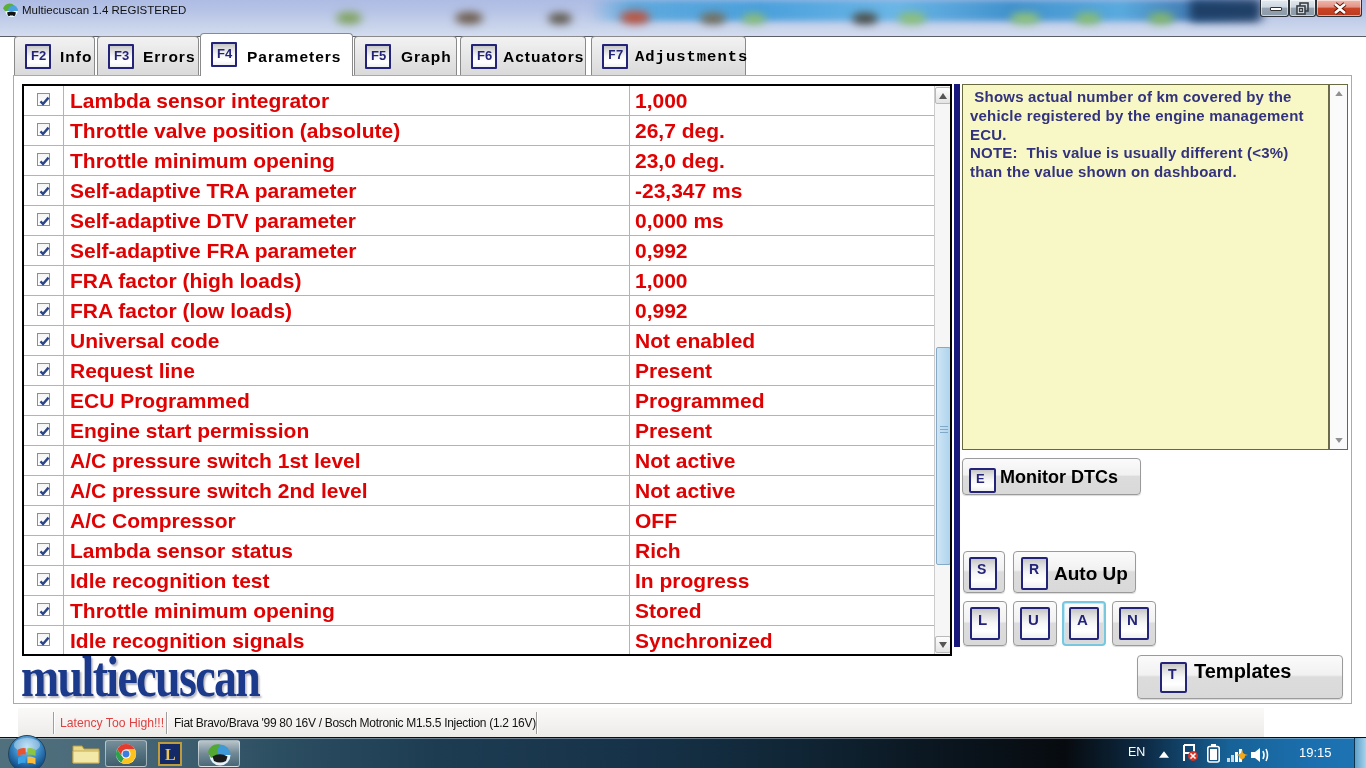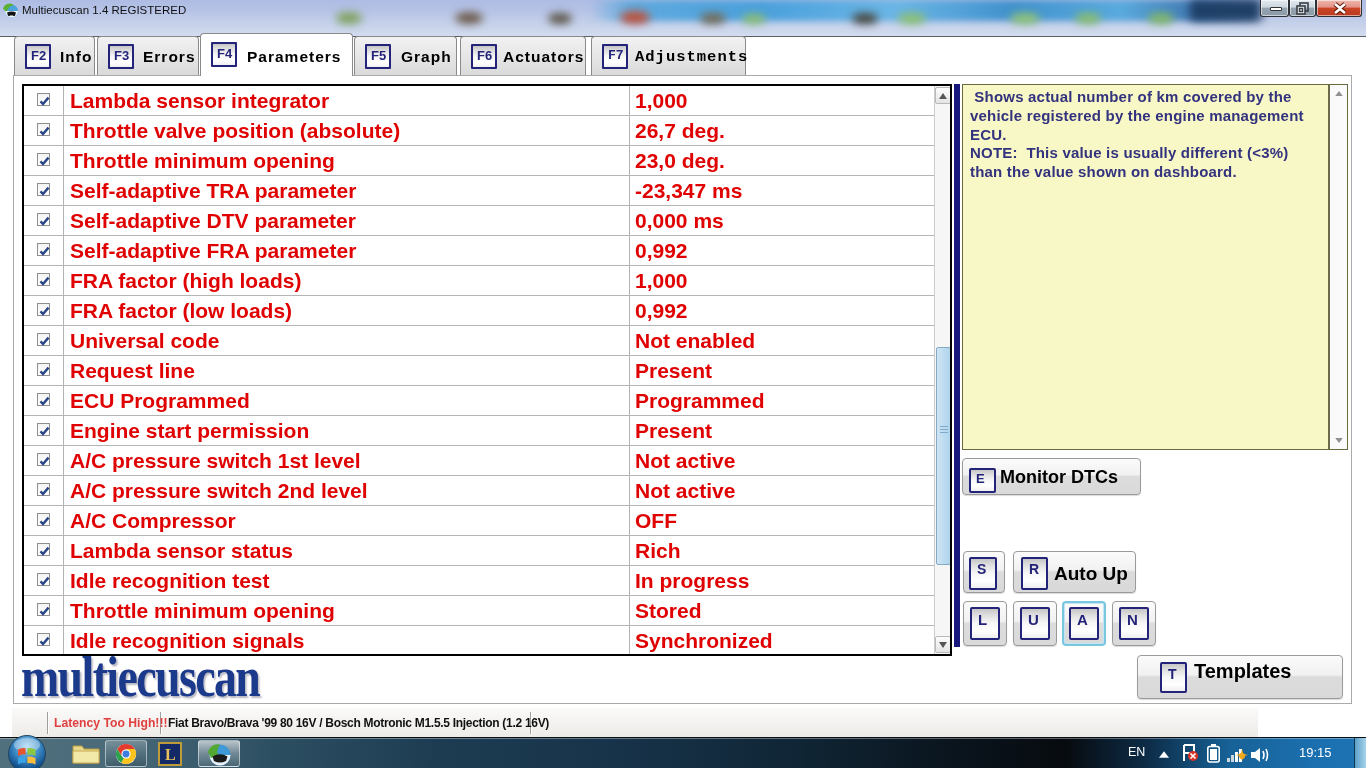--- a/index.html
+++ b/index.html
@@ -101,21 +101,21 @@
 #bN { left:1112px; top:601px; }
 #bT { left:1137px; top:655px; width:206px; height:44px; }
 #bT .kc2 { left:22px; top:6px; width:27px; height:31px; font-size:14px; padding:2px 0 0 6px; }
 #bT .blbl { left:56px; top:4px; font-size:20px; }
 
 
 #logo { position:absolute; left:21px; top:646px; font-family:"Liberation Serif", serif; font-weight:bold;
   font-size:58px; color:#1c3a8c; letter-spacing:-2px; transform:scaleX(.79); transform-origin:left top; text-shadow:2px 2px 2px rgba(110,110,130,.5); top:643px; }
 
 
-#statusbar { position:absolute; left:12px; top:708px; width:1246px; height:29px; background:linear-gradient(180deg,#fafaf9,#edebe8); font-size:12.5px;font-weight:bold; }
+#statusbar { position:absolute; left:18px; top:708px; width:1246px; height:29px; background:linear-gradient(180deg,#fafaf9,#edebe8); font-size:12.5px; }
 .ssep { position:absolute; top:4px; width:1px; height:22px; background:#9f9f9f; box-shadow:1px 0 0 #fff; }
 #st1 { position:absolute; left:42px; top:8px; color:#e04040; font-size:12.2px; }
 #st2 { position:absolute; left:156px; top:8px; color:#111; font-size:12px; letter-spacing:-0.3px; }
 
 
 #taskbar { position:absolute; left:0; top:737px; width:1366px; height:31px;
   background:linear-gradient(90deg,#51707e 0%,#4a6a79 8%,#2d4f62 20%,#1d3c52 32%,#17334a 45%,#102636 58%,#0a141d 70%,#070b0f 78%,#0d2c47 84%,#176297 90%,#1b6fae 96%,#1e74b4 100%);
   border-top:1px solid #0a0f14; }
 #taskbar:before { content:""; position:absolute; left:0; top:0; width:100%; height:1px; background:rgba(255,255,255,.35); }
 #orb { position:absolute; left:8px; top:-3px; width:38px; height:38px; }

